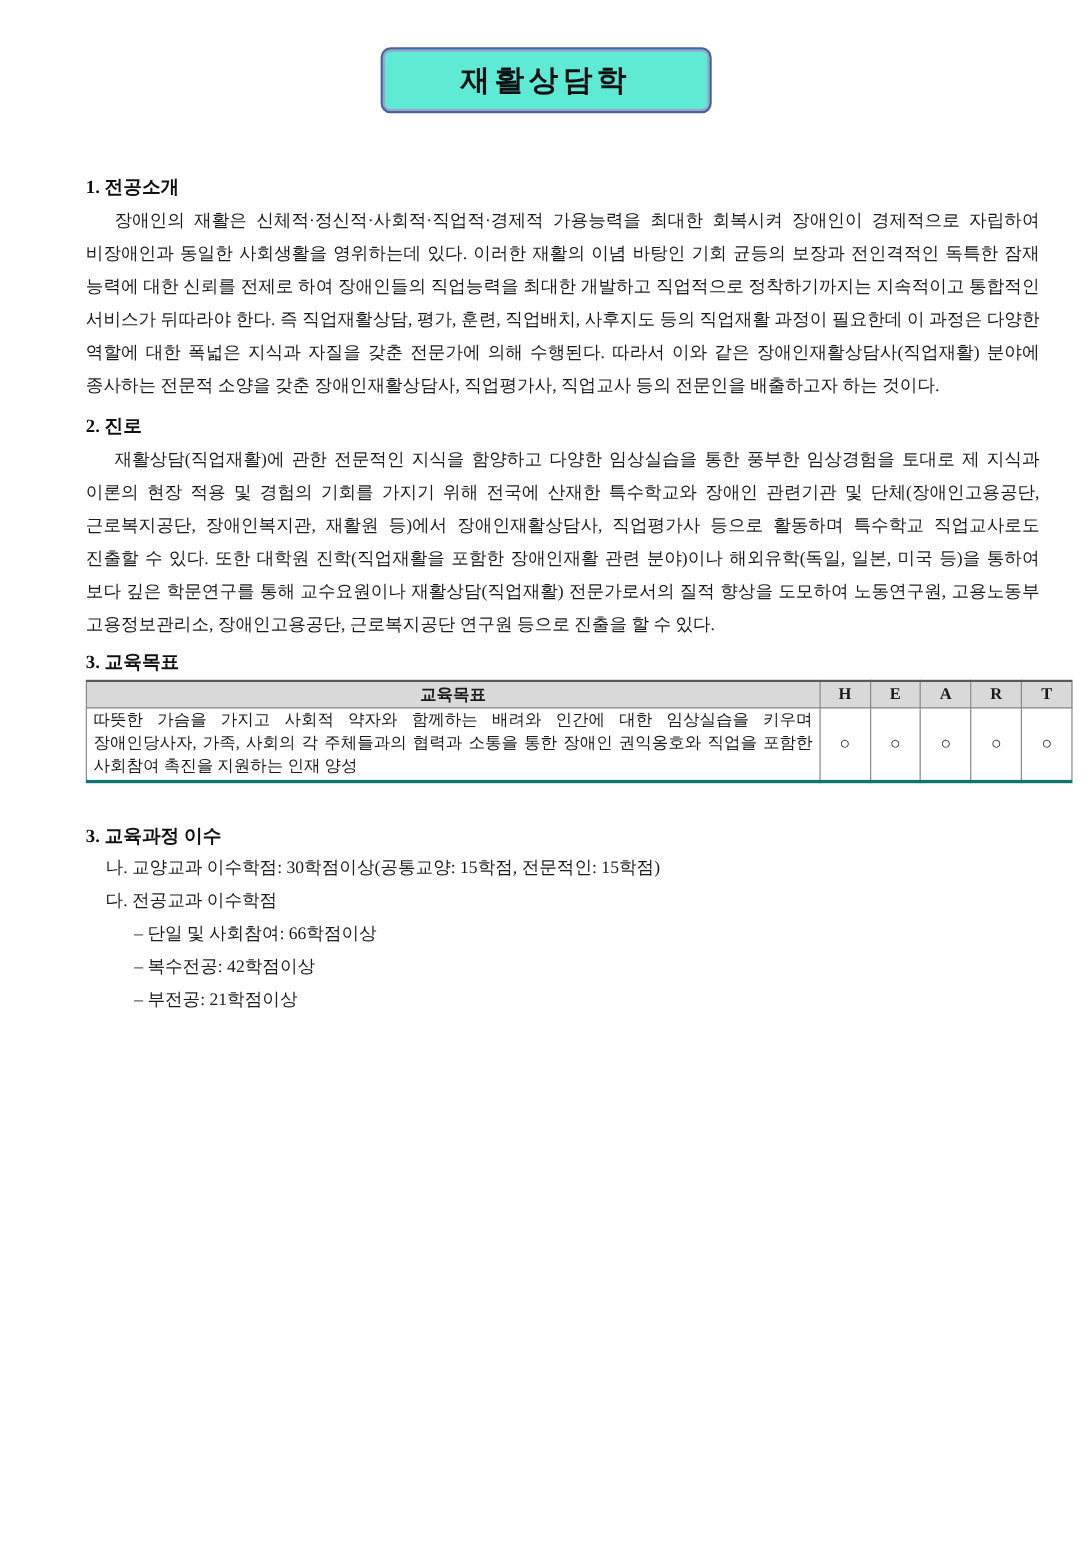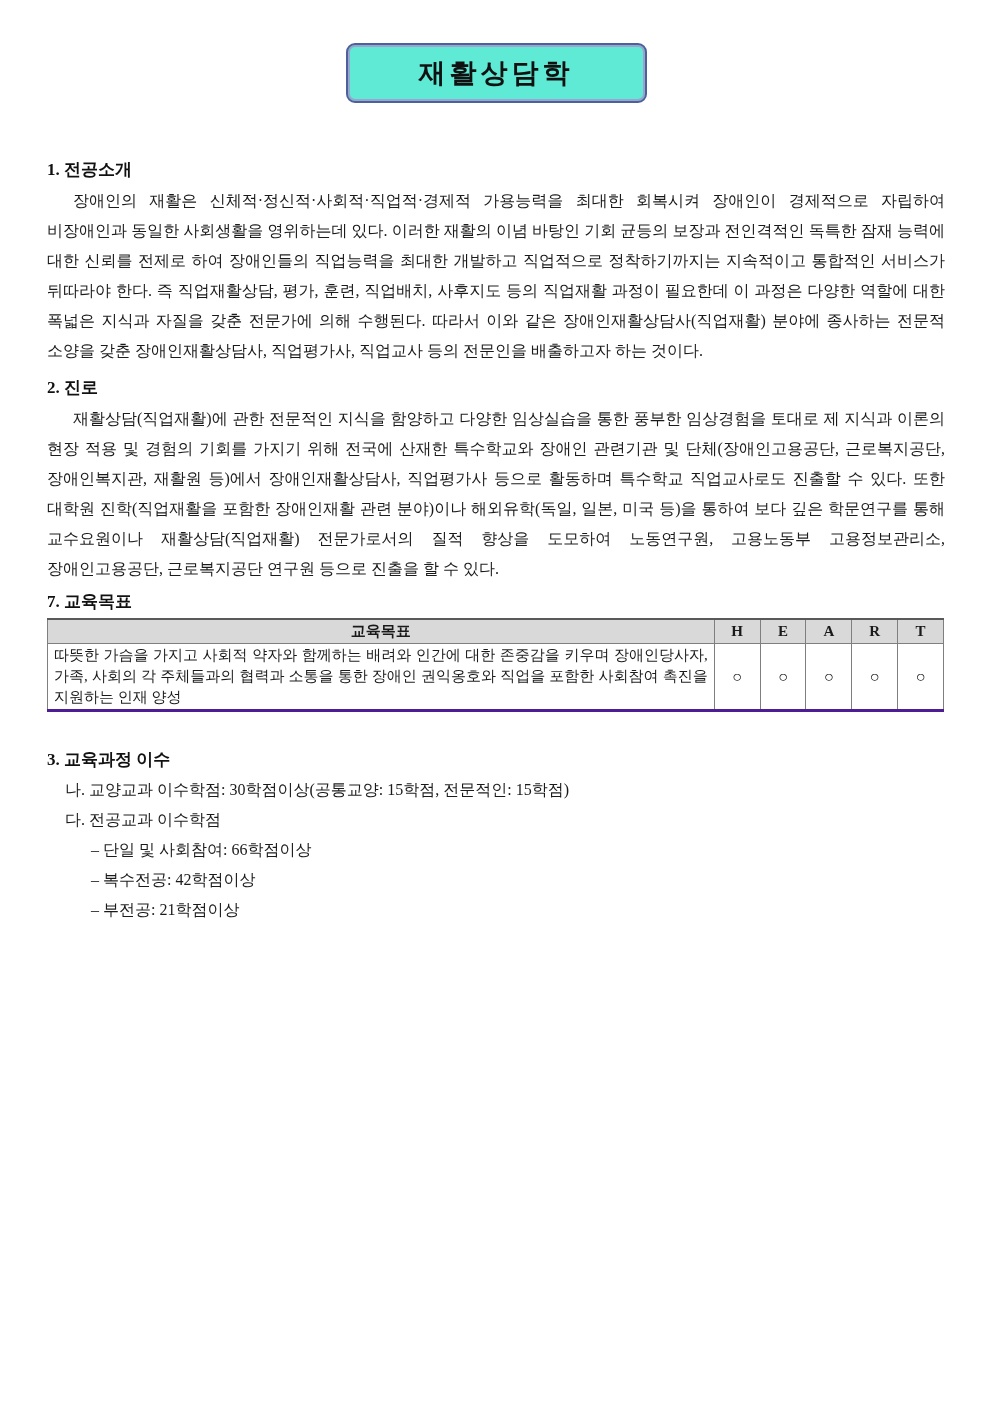--- a/index.html
+++ b/index.html
@@ -23,21 +23,21 @@
     display: flex;
     align-items: center;
     justify-content: center;
   }
   .title-text {
     font-size: 27px;
     font-weight: bold;
     letter-spacing: 4px;
     color: #111111;
   }
-  .content { padding: 0 47px; }
+  .content { padding: 0 47px; margin-left: 31px; }
   .sec-heading {
     font-size: 17px;
     font-weight: bold;
     line-height: 24px;
     margin: 0;
     color: #111111;
   }
   .sec-heading.h1 { margin-top: 55px; }
   .sec-heading.h2 { margin-top: 10px; }
   .sec-heading.h3 { margin-top: 6px; }
@@ -49,21 +49,21 @@
     text-indent: 26px;
     word-break: keep-all;
     margin: 4px 0 0 0;
   }
   .goals-table {
     border-collapse: collapse;
     table-layout: fixed;
     width: 897px;
     margin-top: 4px;
     border-top: 2px solid #595959;
-    border-bottom: 3px solid #4c1d95;
+    border-bottom: 3px solid #0f766e;
   }
   .goals-table th, .goals-table td {
     border: 1px solid #7f7f7f;
   }
   .goals-table th {
     background: #d9d9d9;
     font-size: 15px;
     font-weight: bold;
     height: 23px;
     padding: 0;
@@ -110,35 +110,35 @@
       <h2 class="sec-heading h1">1. 전공소개</h2>
       <p class="body-para">장애인의 재활은 신체적·정신적·사회적·직업적·경제적 가용능력을 최대한 회복시켜 장애인이 경제적으로 자립하여 비장애인과 동일한 사회생활을 영위하는데 있다. 이러한 재활의 이념 바탕인 기회 균등의 보장과 전인격적인 독특한 잠재 능력에 대한 신뢰를 전제로 하여 장애인들의 직업능력을 최대한 개발하고 직업적으로 정착하기까지는 지속적이고 통합적인 서비스가 뒤따라야 한다. 즉 직업재활상담, 평가, 훈련, 직업배치, 사후지도 등의 직업재활 과정이 필요한데 이 과정은 다양한 역할에 대한 폭넓은 지식과 자질을 갖춘 전문가에 의해 수행된다. 따라서 이와 같은 장애인재활상담사(직업재활) 분야에 종사하는 전문적 소양을 갖춘 장애인재활상담사, 직업평가사, 직업교사 등의 전문인을 배출하고자 하는 것이다.</p>
     </section>
 
     <section>
       <h2 class="sec-heading h2">2. 진로</h2>
       <p class="body-para">재활상담(직업재활)에 관한 전문적인 지식을 함양하고 다양한 임상실습을 통한 풍부한 임상경험을 토대로 제 지식과 이론의 현장 적용 및 경험의 기회를 가지기 위해 전국에 산재한 특수학교와 장애인 관련기관 및 단체(장애인고용공단, 근로복지공단, 장애인복지관, 재활원 등)에서 장애인재활상담사, 직업평가사 등으로 활동하며 특수학교 직업교사로도 진출할 수 있다. 또한 대학원 진학(직업재활을 포함한 장애인재활 관련 분야)이나 해외유학(독일, 일본, 미국 등)을 통하여 보다 깊은 학문연구를 통해 교수요원이나 재활상담(직업재활) 전문가로서의 질적 향상을 도모하여 노동연구원, 고용노동부 고용정보관리소, 장애인고용공단, 근로복지공단 연구원 등으로 진출을 할 수 있다.</p>
     </section>
 
     <section>
-      <h2 class="sec-heading h3">7. 교육목표</h2>
+      <h2 class="sec-heading h3">3. 교육목표</h2>
       <table class="goals-table">
         <thead>
           <tr>
             <th class="goal-col">교육목표</th>
             <th class="mark-col">H</th>
             <th class="mark-col">E</th>
             <th class="mark-col">A</th>
             <th class="mark-col">R</th>
             <th class="mark-col">T</th>
           </tr>
         </thead>
         <tbody>
           <tr>
-            <td class="goal-cell">따뜻한 가슴을 가지고 사회적 약자와 함께하는 배려와 인간에 대한 존중감을 키우며 장애인당사자, 가족, 사회의 각 주체들과의 협력과 소통을 통한 장애인 권익옹호와 직업을 포함한 사회참여 촉진을 지원하는 인재 양성</td>
+            <td class="goal-cell">따뜻한 가슴을 가지고 사회적 약자와 함께하는 배려와 인간에 대한 임상실습을 키우며 장애인당사자, 가족, 사회의 각 주체들과의 협력과 소통을 통한 장애인 권익옹호와 직업을 포함한 사회참여 촉진을 지원하는 인재 양성</td>
             <td class="mark-cell">○</td>
             <td class="mark-cell">○</td>
             <td class="mark-cell">○</td>
             <td class="mark-cell">○</td>
             <td class="mark-cell">○</td>
           </tr>
         </tbody>
       </table>
     </section>
 

